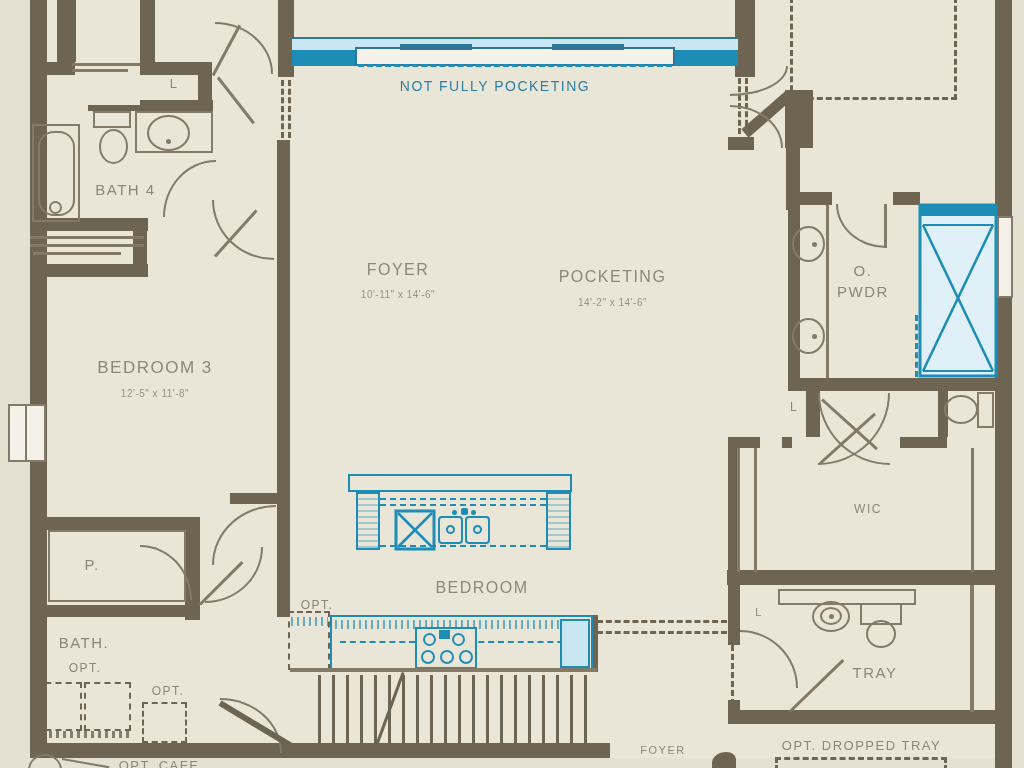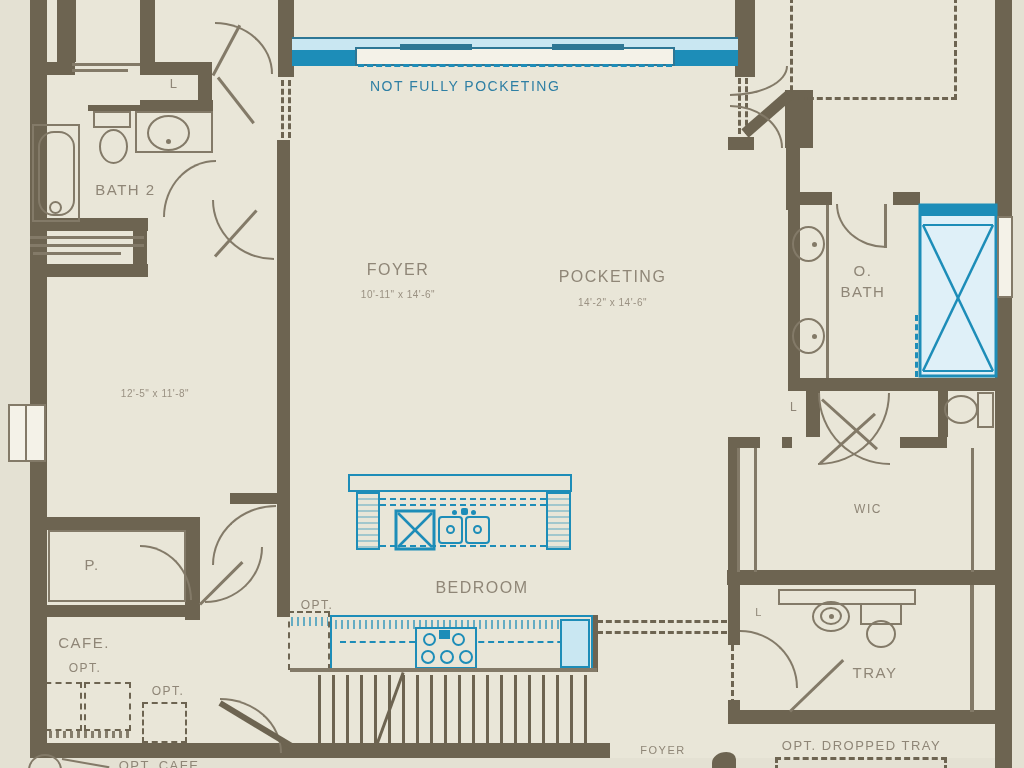--- a/index.html
+++ b/index.html
@@ -18,21 +18,21 @@
   html,body{margin:0;padding:0;background:#fff;}
   #plan{position:relative;width:1024px;height:768px;background:var(--paper);
         overflow:hidden;font-family:"Liberation Sans",sans-serif;}
   .a{position:absolute;box-sizing:border-box;}
   .w{background:var(--wall);}
   .t{background:var(--thin);}
   .fx{border:2.5px solid var(--thin);background:transparent;}
   .fxw{border:2px solid var(--thin);background:var(--white);}
   .lbl{color:var(--ink);letter-spacing:1.5px;white-space:nowrap;text-align:center;}
   .dim{color:var(--ink2);letter-spacing:.5px;white-space:nowrap;text-align:center;}
-  .blbl{color:var(--bluetext);letter-spacing:1.5px;white-space:nowrap;text-align:left;}
+  .blbl{color:var(--bluetext);letter-spacing:1.5px;white-space:nowrap;text-align:center;}
   .arc{border:0 solid var(--thin);background:transparent;}
   .leaf{background:var(--thin);height:3px;transform-origin:0 50%;}
   .dashv{border-left:3px dashed var(--wall);width:0;}
   .dashh{border-top:3px dashed var(--wall);height:0;}
   .dbox{border:2px dashed var(--wall);background:transparent;}
   .hatchb{background:repeating-linear-gradient(90deg,rgba(29,141,184,.65) 0 2px,transparent 2px 6px);}
   .hatchw{background:repeating-linear-gradient(90deg,rgba(109,100,81,.8) 0 3px,transparent 3px 7px);}
   .hatchs{background:repeating-linear-gradient(0deg,rgba(29,141,184,.35) 0 2px,transparent 2px 6px);}
   .treads{background:repeating-linear-gradient(90deg,var(--wall) 0 3px,transparent 3px 14px);}
   .bluefill{background:var(--blue);}
@@ -119,48 +119,49 @@
   <div class="a arc" style="left:730px;top:105px;width:53px;height:43px;border-top:2.5px solid var(--thin);border-right:2.5px solid var(--thin);border-top-right-radius:100%;"></div>
 
   <div class="a fx" style="left:32px;top:124px;width:48px;height:98px;border-width:2px;"></div>
   <div class="a fx" style="left:38px;top:131px;width:37px;height:85px;border-width:2px;border-radius:16px;"></div>
   <div class="a fx" style="left:49px;top:201px;width:13px;height:13px;border-width:2px;border-radius:50%;"></div>
   <div class="a fx" style="left:135px;top:111px;width:78px;height:42px;border-width:2px;"></div>
   <div class="a fx" style="left:147px;top:115px;width:43px;height:36px;border-radius:50%;"></div>
   <div class="a t" style="left:166px;top:139px;width:5px;height:5px;border-radius:50%;"></div>
   <div class="a fx" style="left:93px;top:111px;width:38px;height:17px;border-width:2px;"></div>
   <div class="a fx" style="left:99px;top:129px;width:29px;height:35px;border-width:2px;border-radius:50%;"></div>
-  <div class="a lbl" style="left:78px;top:181px;width:95px;font-size:15px;">BATH 2</div>
+  <div class="a lbl" style="left:78px;top:181px;width:95px;font-size:15px;">BATH 4</div>
   <div class="a lbl" style="left:152px;top:76px;width:44px;font-size:13px;">L</div>
 
   <div class="a arc" style="left:215px;top:22px;width:58px;height:52px;border-top:2.5px solid var(--thin);border-right:2.5px solid var(--thin);border-top-right-radius:100%;"></div>
   <div class="a leaf" style="left:213px;top:74px;width:57px;transform:rotate(-62deg);"></div>
   <div class="a arc" style="left:163px;top:160px;width:53px;height:57px;border-top:2.5px solid var(--thin);border-left:2.5px solid var(--thin);border-top-left-radius:100%;"></div>
   <div class="a arc" style="left:212px;top:200px;width:62px;height:60px;border-bottom:2.5px solid var(--thin);border-left:2.5px solid var(--thin);border-bottom-left-radius:100%;"></div>
   <div class="a leaf" style="left:218px;top:76px;width:58px;transform:rotate(52deg);"></div>
   <div class="a leaf" style="left:215px;top:255px;width:62px;transform:rotate(-48deg);"></div>
 
   <div class="a fxw" style="left:8px;top:404px;width:38px;height:58px;"></div>
   <div class="a t" style="left:25px;top:406px;width:2px;height:54px;"></div>
+  <div class="a lbl" style="left:60px;top:358px;width:190px;font-size:17px;">BEDROOM 3</div>
   <div class="a dim" style="left:60px;top:388px;width:190px;font-size:10px;">12'-5" x 11'-8"</div>
 
   <div class="a lbl" style="left:348px;top:261px;width:100px;font-size:16px;">FOYER</div>
   <div class="a dim" style="left:338px;top:289px;width:120px;font-size:10px;">10'-11" x 14'-6"</div>
   <div class="a lbl" style="left:540px;top:268px;width:145px;font-size:16px;">POCKETING</div>
   <div class="a dim" style="left:550px;top:297px;width:125px;font-size:10px;">14'-2" x 14'-6"</div>
 
   <div class="a arc" style="left:836px;top:204px;width:50px;height:44px;border-bottom:2.5px solid var(--thin);border-left:2.5px solid var(--thin);border-bottom-left-radius:100%;"></div>
   <div class="a t" style="left:884px;top:204px;width:3px;height:44px;"></div>
   <div class="a t" style="left:826px;top:205px;width:3px;height:173px;"></div>
   <div class="a fx" style="left:792px;top:226px;width:33px;height:36px;border-radius:50%;"></div>
   <div class="a t" style="left:812px;top:242px;width:5px;height:5px;border-radius:50%;"></div>
   <div class="a fx" style="left:792px;top:318px;width:33px;height:36px;border-radius:50%;"></div>
   <div class="a t" style="left:812px;top:334px;width:5px;height:5px;border-radius:50%;"></div>
   <div class="a lbl" style="left:838px;top:262px;width:50px;font-size:15px;">O.</div>
-  <div class="a lbl" style="left:832px;top:283px;width:62px;font-size:15px;">BATH</div>
+  <div class="a lbl" style="left:832px;top:283px;width:62px;font-size:15px;">PWDR</div>
 
   <svg class="a" style="left:918px;top:203px;" width="80" height="175" viewBox="0 0 80 175">
     <rect x="2" y="2" width="76" height="171" fill="#dff0f8" stroke="#1d8db8" stroke-width="3"></rect>
     <rect x="2" y="2" width="76" height="11" fill="#1d8db8"></rect>
     <line x1="5" y1="22" x2="75" y2="168" stroke="#1d8db8" stroke-width="2.5"></line>
     <line x1="75" y1="22" x2="5" y2="168" stroke="#1d8db8" stroke-width="2.5"></line>
     <line x1="5" y1="22" x2="75" y2="22" stroke="#1d8db8" stroke-width="2"></line>
     <line x1="5" y1="168" x2="75" y2="168" stroke="#1d8db8" stroke-width="2"></line>
   </svg>
   <div class="a" style="left:915px;top:315px;height:62px;width:0;border-left:3px dashed var(--blue);"></div>
@@ -207,21 +208,21 @@
   <div class="a bluefill" style="left:439px;top:630px;width:11px;height:9px;"></div>
   <div class="a" style="left:421px;top:650px;width:14px;height:14px;border:2.5px solid var(--blue);border-radius:50%;"></div>
   <div class="a" style="left:440px;top:650px;width:14px;height:14px;border:2.5px solid var(--blue);border-radius:50%;"></div>
   <div class="a" style="left:459px;top:650px;width:14px;height:14px;border:2.5px solid var(--blue);border-radius:50%;"></div>
   <div class="a" style="left:560px;top:619px;width:30px;height:49px;background:var(--bluelight);border:2px solid var(--blue);"></div>
   <div class="a lbl" style="left:428px;top:579px;width:108px;font-size:16px;">BEDROOM</div>
 
   <div class="a" style="left:48px;top:530px;width:138px;height:72px;border:2px solid var(--thin);"></div>
   <div class="a lbl" style="left:72px;top:556px;width:40px;font-size:15px;">P.</div>
   <div class="a arc" style="left:140px;top:545px;width:52px;height:55px;border-top:2.5px solid var(--thin);border-right:2.5px solid var(--thin);border-top-right-radius:100%;"></div>
-  <div class="a lbl" style="left:45px;top:634px;width:78px;font-size:15px;">CAFE.</div>
+  <div class="a lbl" style="left:45px;top:634px;width:78px;font-size:15px;">BATH.</div>
   <div class="a lbl" style="left:60px;top:661px;width:50px;font-size:12px;">OPT.</div>
   <div class="a dbox" style="left:35px;top:682px;width:47px;height:49px;"></div>
   <div class="a dbox" style="left:84px;top:682px;width:47px;height:49px;"></div>
   <div class="a hatchw" style="left:35px;top:731px;width:96px;height:7px;"></div>
   <div class="a lbl" style="left:143px;top:684px;width:50px;font-size:12px;">OPT.</div>
   <div class="a dbox" style="left:142px;top:702px;width:45px;height:41px;"></div>
 
   <div class="a arc" style="left:212px;top:505px;width:64px;height:60px;border-top:2.5px solid var(--thin);border-left:2.5px solid var(--thin);border-top-left-radius:100%;"></div>
   <div class="a arc" style="left:205px;top:547px;width:58px;height:56px;border-bottom:2.5px solid var(--thin);border-right:2.5px solid var(--thin);border-bottom-right-radius:100%;"></div>
   <div class="a leaf" style="left:200px;top:603px;width:60px;transform:rotate(-45deg);"></div>

